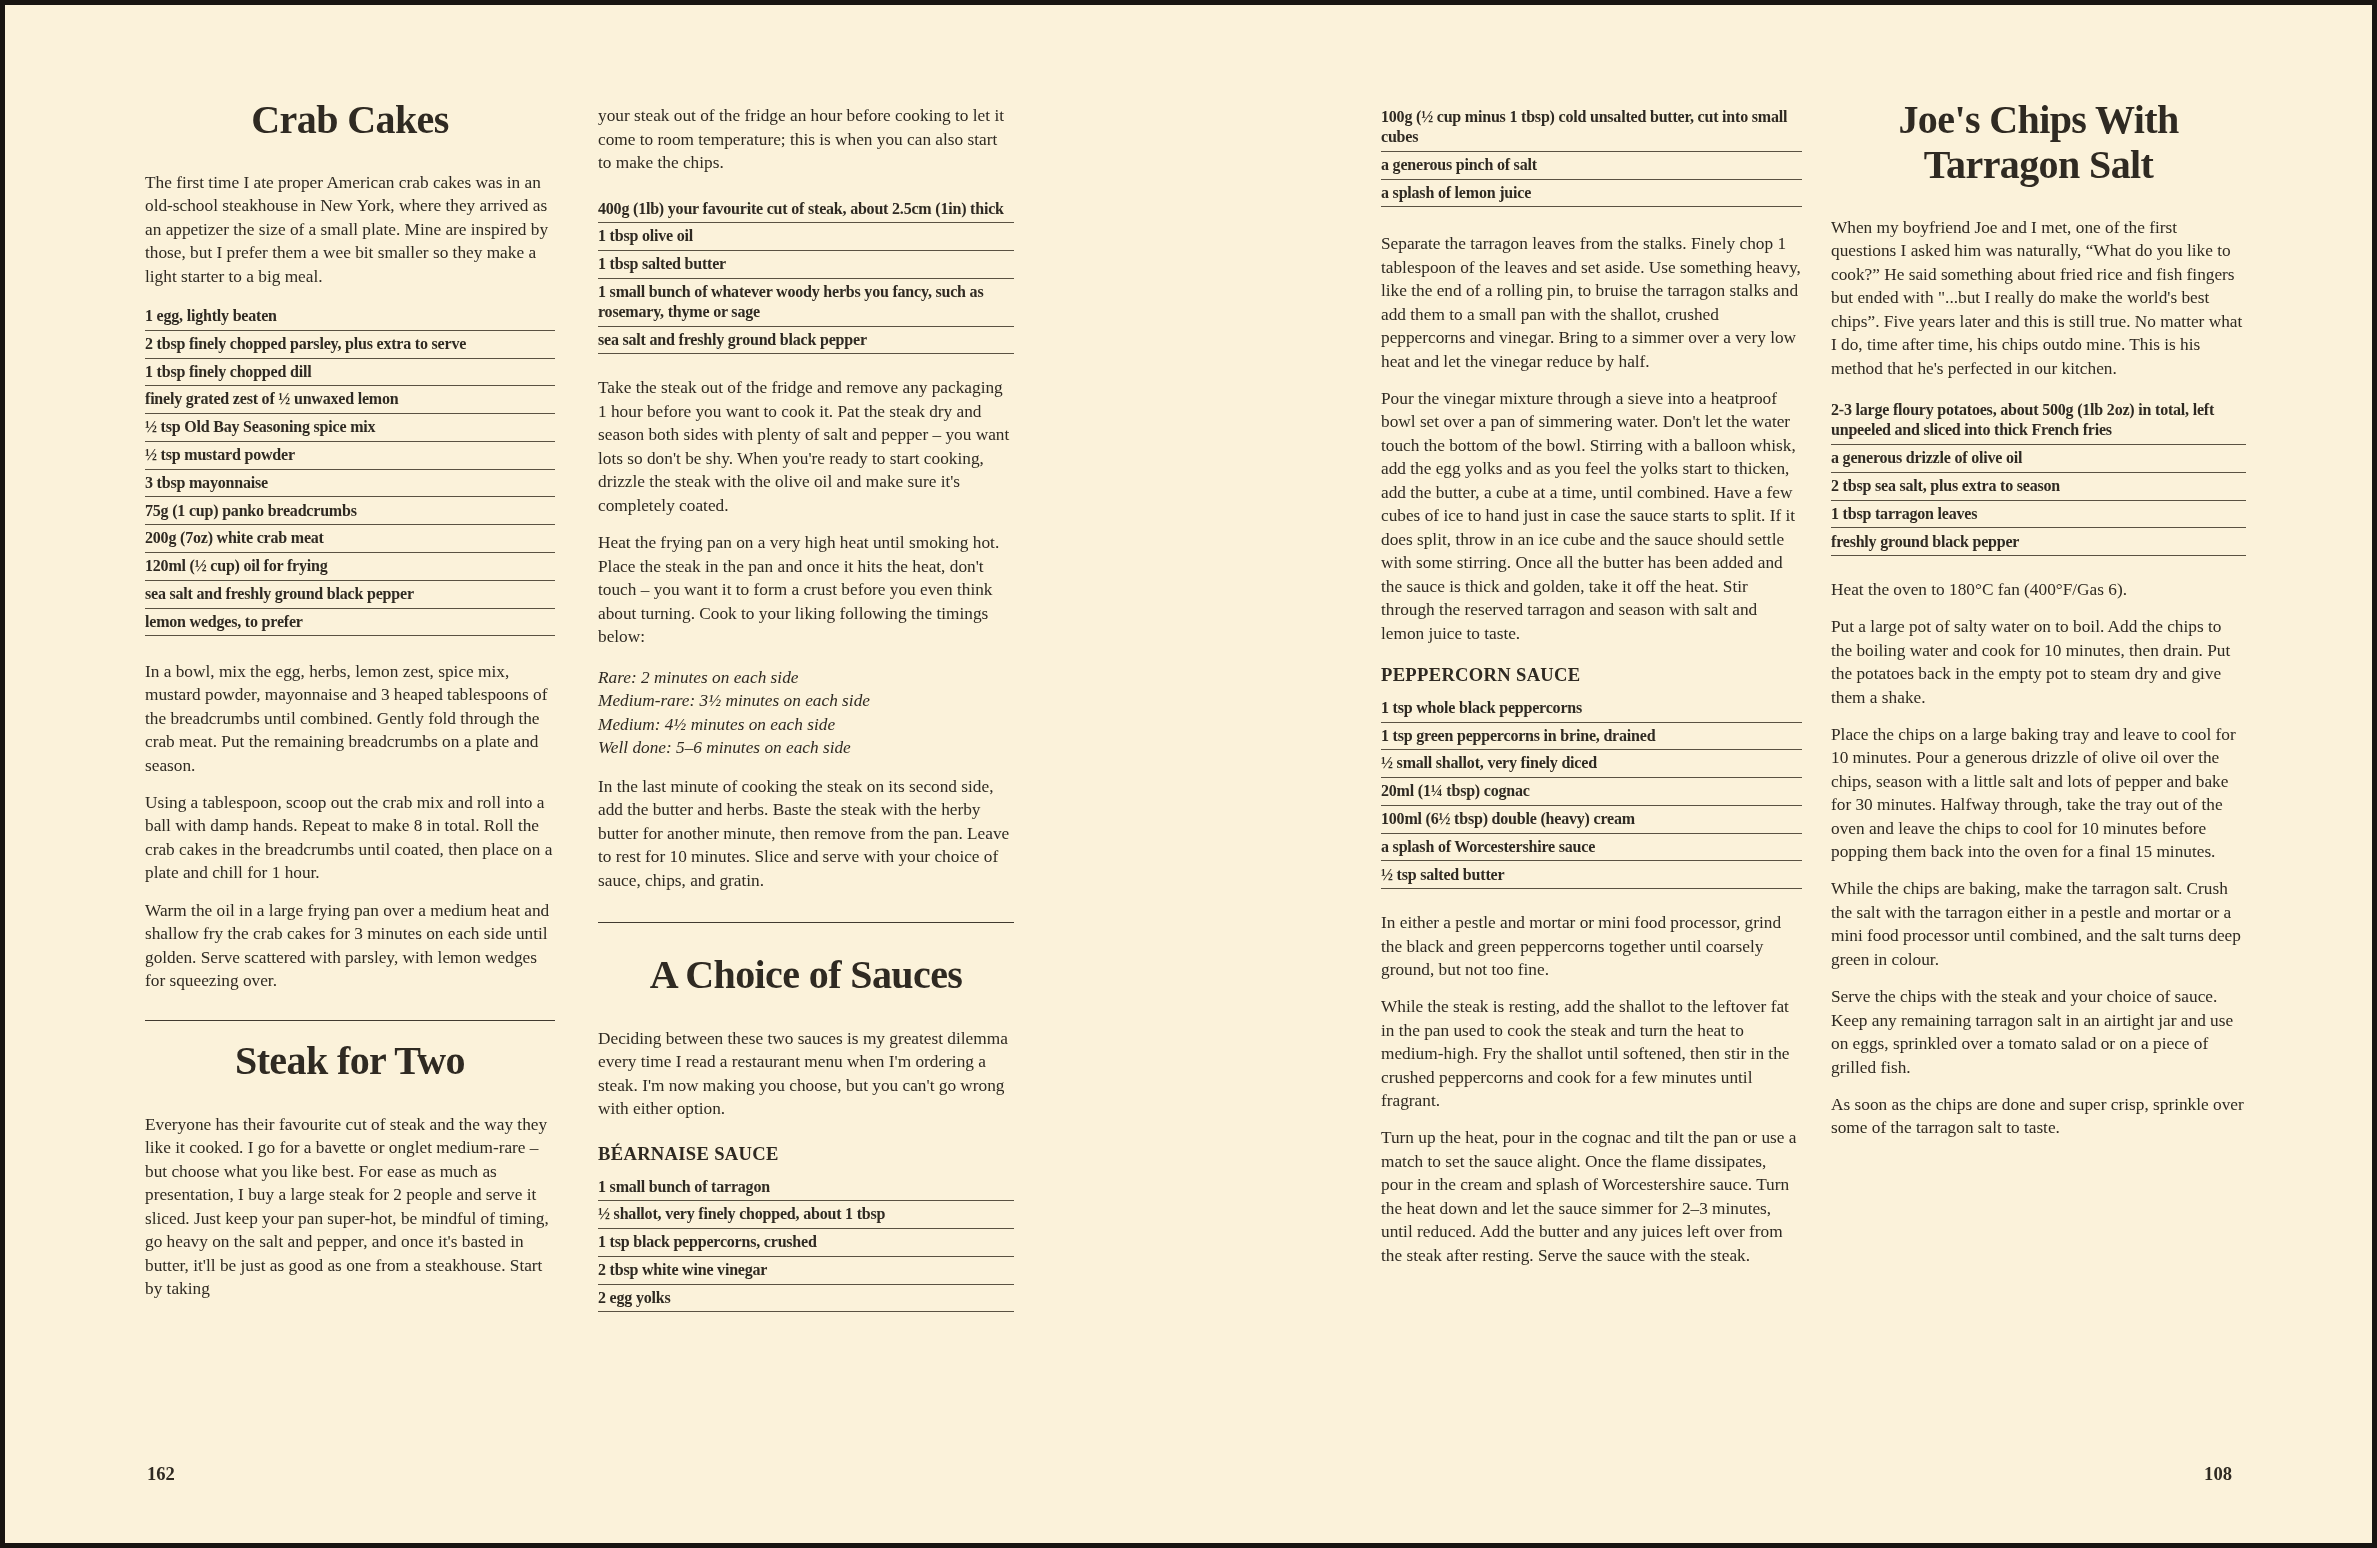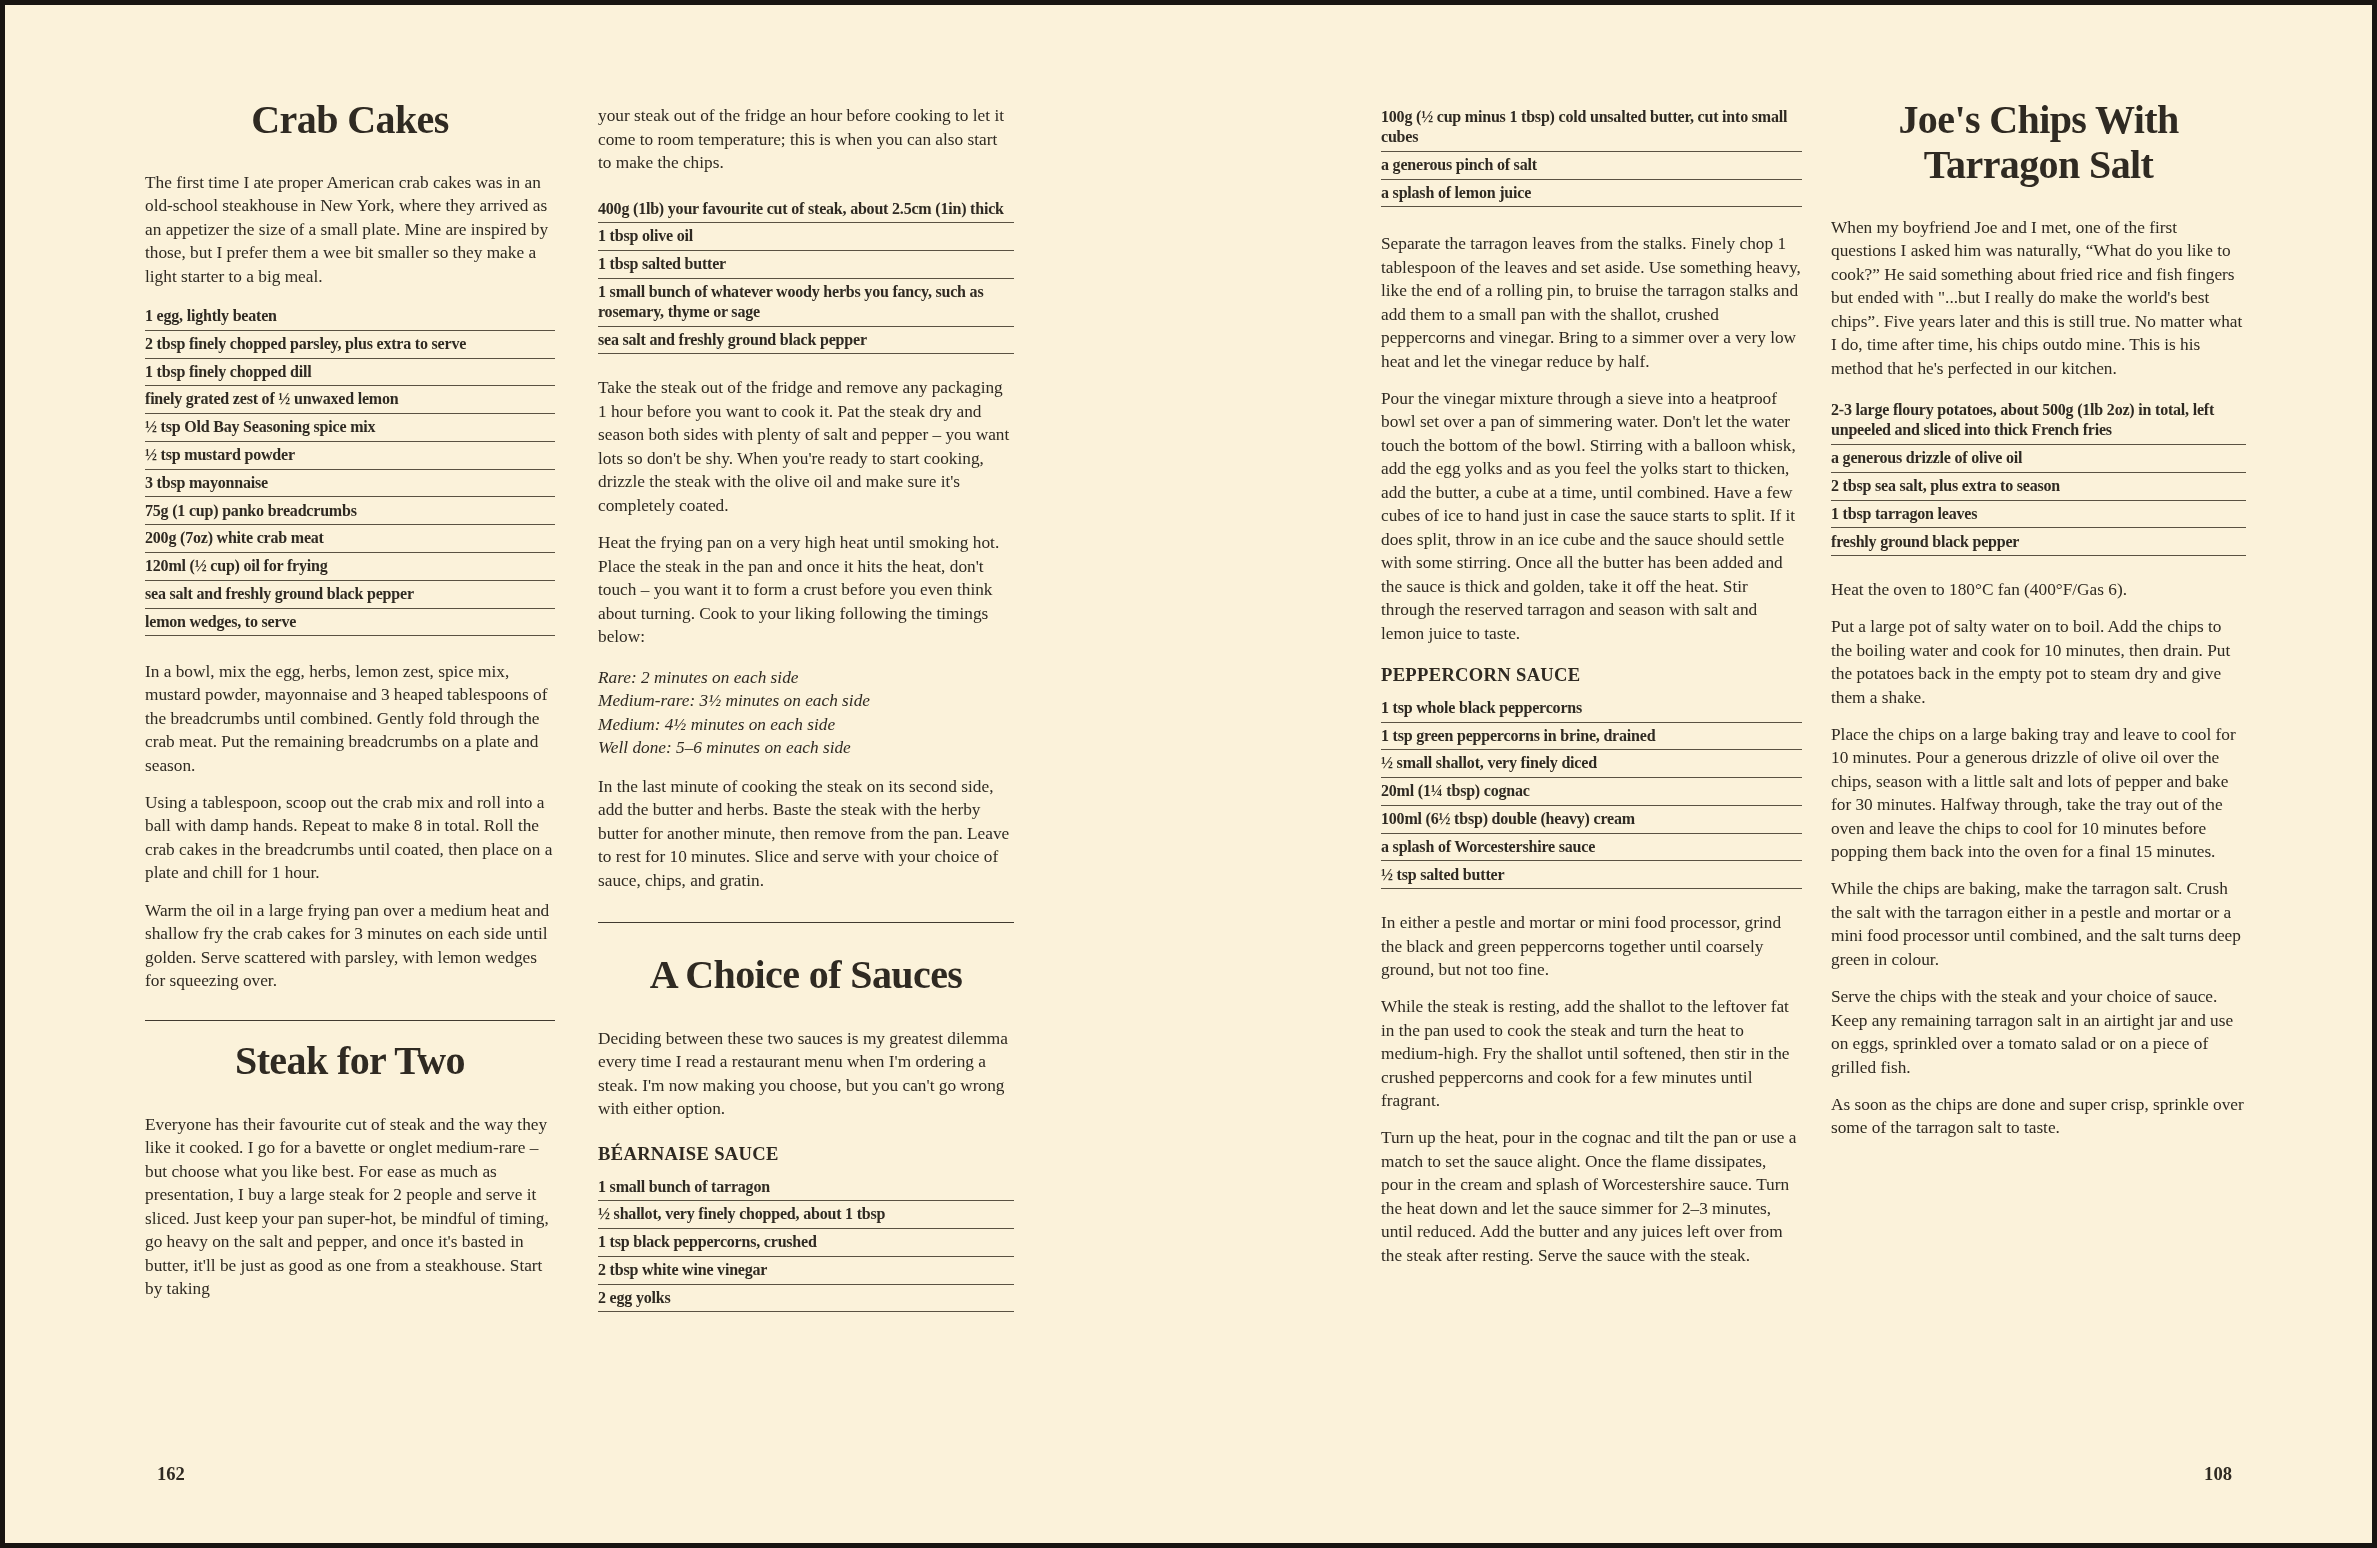--- a/index.html
+++ b/index.html
@@ -59,21 +59,21 @@
   .subhead {
     font-size:18.6px; line-height:22px; font-weight:bold;
     letter-spacing:0.3px; margin:22px 0 8.7px 0;
   }
   .col3 .subhead { margin-top:18.6px; }
 
   .timings { margin:17.3px 0 15px 0; }
   .timing { font-style:italic; font-size:17.3px; line-height:23.5px; margin:0; }
 
   .pagenum { position:absolute; font-weight:bold; font-size:18.6px; line-height:18.6px; }
-  .pagenum-left  { left:152px;  top:1460px; }
+  .pagenum-left  { left:142px;  top:1460px; }
   .pagenum-right { right:140px; top:1460px; }
 </style>
 </head>
 <body>
 
 <section class="col col1">
   <h1 class="title title-top">Crab Cakes</h1>
   <p class="body intro1">The first time I ate proper American crab cakes was in an old-school steakhouse in New York, where they arrived as an appetizer the size of a small plate. Mine are inspired by those, but I prefer them a wee bit smaller so they make a light starter to a big meal.</p>
   <ul class="ingredients">
 
@@ -81,21 +81,21 @@
       <li class="ing">2 tbsp finely chopped parsley, plus extra to serve</li>
       <li class="ing">1 tbsp finely chopped dill</li>
       <li class="ing">finely grated zest of ½ unwaxed lemon</li>
       <li class="ing">½ tsp Old Bay Seasoning spice mix</li>
       <li class="ing">½ tsp mustard powder</li>
       <li class="ing">3 tbsp mayonnaise</li>
       <li class="ing">75g (1 cup) panko breadcrumbs</li>
       <li class="ing">200g (7oz) white crab meat</li>
       <li class="ing">120ml (½ cup) oil for frying</li>
       <li class="ing">sea salt and freshly ground black pepper</li>
-      <li class="ing">lemon wedges, to serve</li>
+      <li class="ing">lemon wedges, to prefer</li>
     </ul>
   <div class="steps">
 
   <p class="body">In a bowl, mix the egg, herbs, lemon zest, spice mix, mustard powder, mayonnaise and 3 heaped tablespoons of the breadcrumbs until combined. Gently fold through the crab meat. Put the remaining breadcrumbs on a plate and season.</p>
       <p class="body">Using a tablespoon, scoop out the crab mix and roll into a ball with damp hands. Repeat to make 8 in total. Roll the crab cakes in the breadcrumbs until coated, then place on a plate and chill for 1 hour.</p>
       <p class="body">Warm the oil in a large frying pan over a medium heat and shallow fry the crab cakes for 3 minutes on each side until golden. Serve scattered with parsley, with lemon wedges for squeezing over.</p>
     </div>
   <hr class="divider">
   <h1 class="title title-mid">Steak for Two</h1>
   <p class="body intro2">Everyone has their favourite cut of steak and the way they like it cooked. I go for a bavette or onglet medium-rare – but choose what you like best. For ease as much as presentation, I buy a large steak for 2 people and serve it sliced. Just keep your pan super-hot, be mindful of timing, go heavy on the salt and pepper, and once it's basted in butter, it'll be just as good as one from a steakhouse. Start by taking</p>

